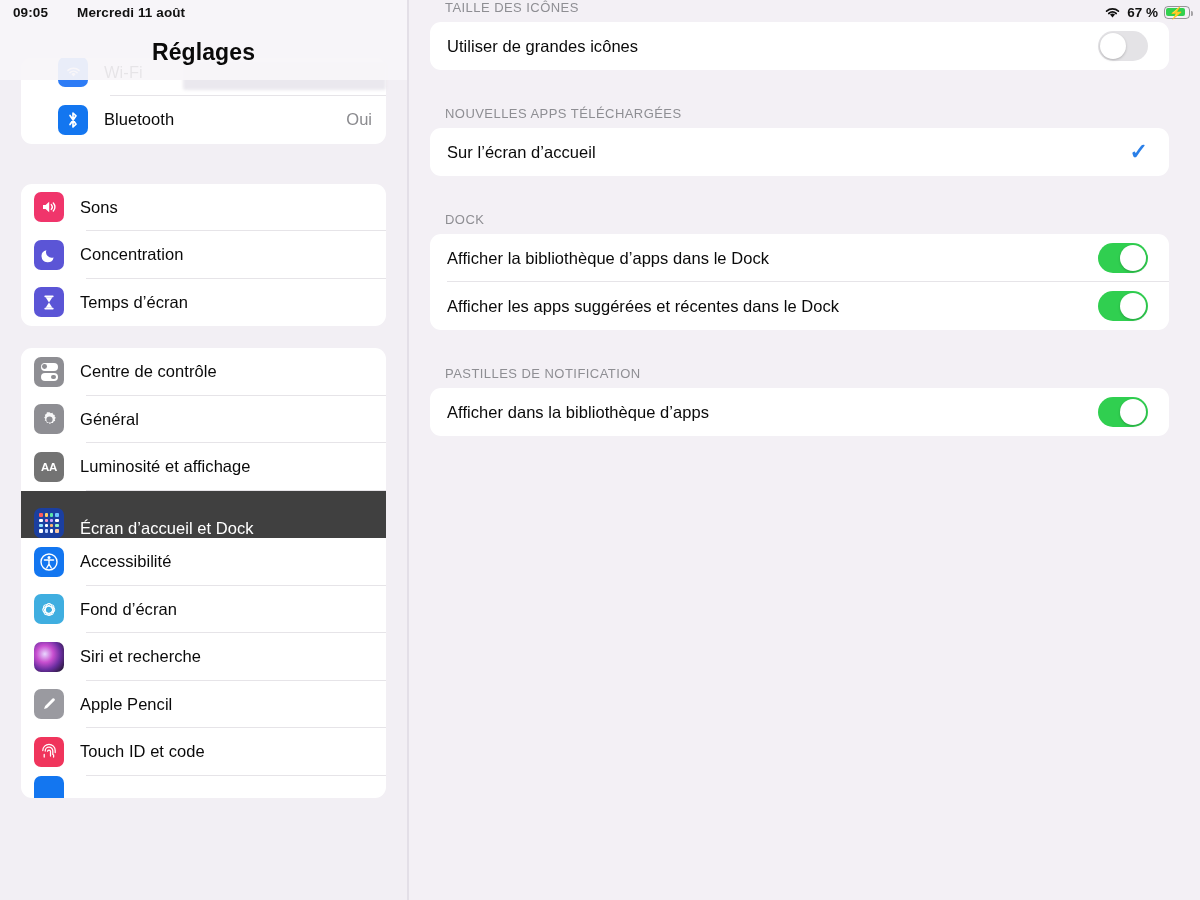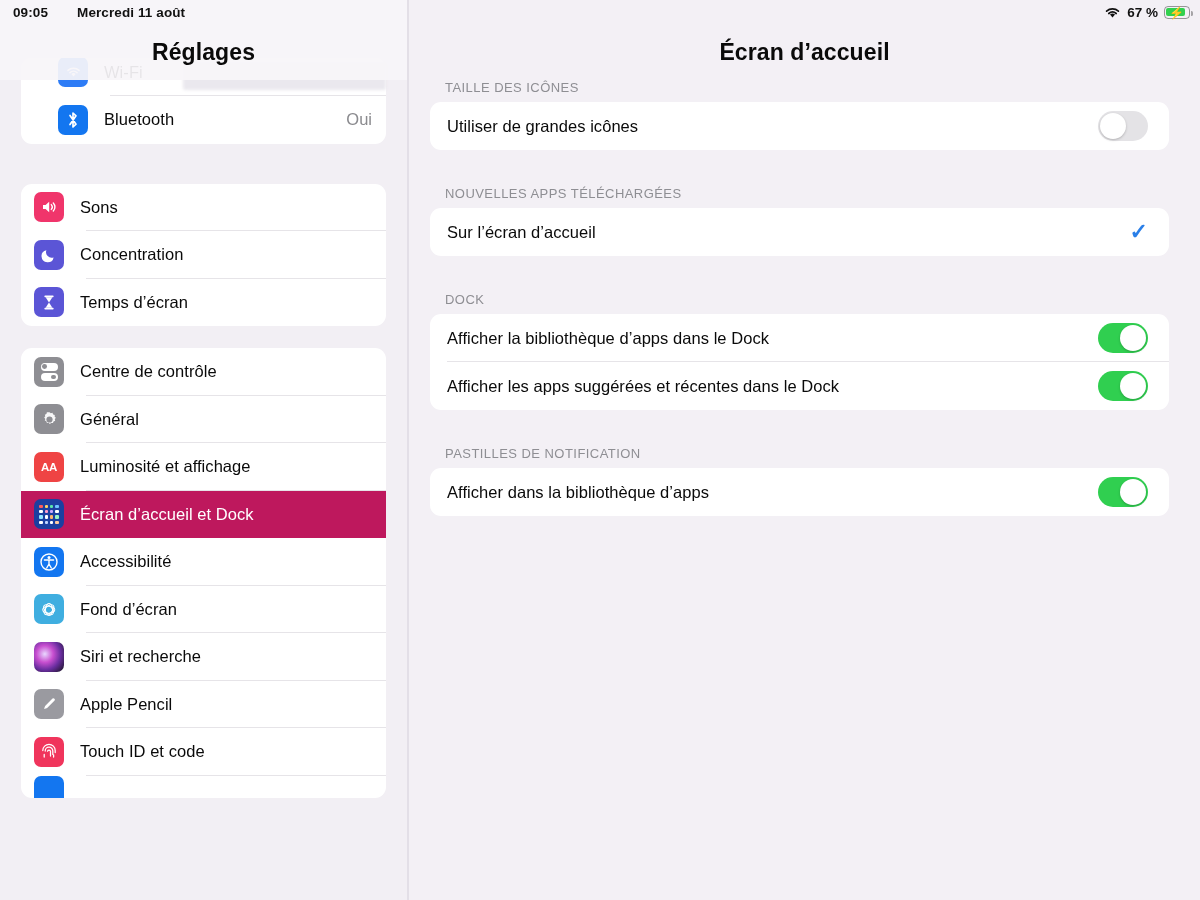--- a/index.html
+++ b/index.html
@@ -64,38 +64,38 @@
     position:absolute; left:65px; right:0; bottom:0; height:1px; background:#E6E4E8;
   }
   .row:last-child .sep { display:none; }
   .row-icon {
     width:30px; height:30px; border-radius:7px; flex:0 0 auto;
     display:flex; align-items:center; justify-content:center; margin-right:16px;
     color:#fff;
   }
   .row-label { font-size:16.5px; color:#0A0A0A; letter-spacing:.05px; }
   .row-value { margin-left:auto; padding-right:14px; font-size:16.5px; color:#8A8A8E; }
-  .row.selected { background:#be185d; }
+  .row.selected { background:#404040;align-items:flex-end; }
   .row.selected .row-label { color:#fff; }
   .row.selected { margin:0; }
 
   
   .group.bleed { border-radius:11px; }
   .group.bleed .row.selected { margin-left:-21px; margin-right:-21px; padding-left:34px; width:407px; }
 
   
   .ic-wifi { background:#2D7CF6; }
   .ic-bt { background:#1376F0; }
   .ic-notif { background:#F8402B; }
   .ic-sons { background:#F0356B; }
   .ic-focus { background:#5B55D6; }
   .ic-screentime { background:#5B55D6; }
   .ic-general { background:#8E8E93; }
   .ic-control { background:#8E8E93; }
-  .ic-display { background:#ef4444; font-size:11.5px; font-weight:bold; letter-spacing:-.3px; }
+  .ic-display { background:#737373; font-size:11.5px; font-weight:bold; letter-spacing:-.3px; }
   .ic-home { background:#1B3FA0; }
   .ic-access { background:#1376F0; }
   .ic-wall { background:#3FAEE0; }
   .ic-siri { background:radial-gradient(circle at 36% 40%, #E9D7FF 0%, #C84FD0 32%, #6A2EA0 60%, #121018 100%); }
   .ic-pencil { background:#9A9AA0; }
   .ic-touchid { background:#F0355C; }
   .ic-batt { background:#34C759; }
   .ic-blue-cut { background:#1376F0; }
 
   
@@ -376,23 +376,20 @@
 
     <div class="sb-header">
       <span class="sb-header-title">Réglages</span>
     </div>
   </div>
 
   <div class="vdivider"></div>
 
   <div class="main">
 
-    <div class="main-header">
-      <span class="main-title">Écran d’accueil</span>
-    </div>
 
     <div>
       <div class="sec-header">TAILLE DES ICÔNES</div>
       <div class="card">
         <div class="mrow">
           <span class="mrow-label">Utiliser de grandes icônes</span>
           <span class="switch off">
               <span class="knob"></span>
             </span>
 

